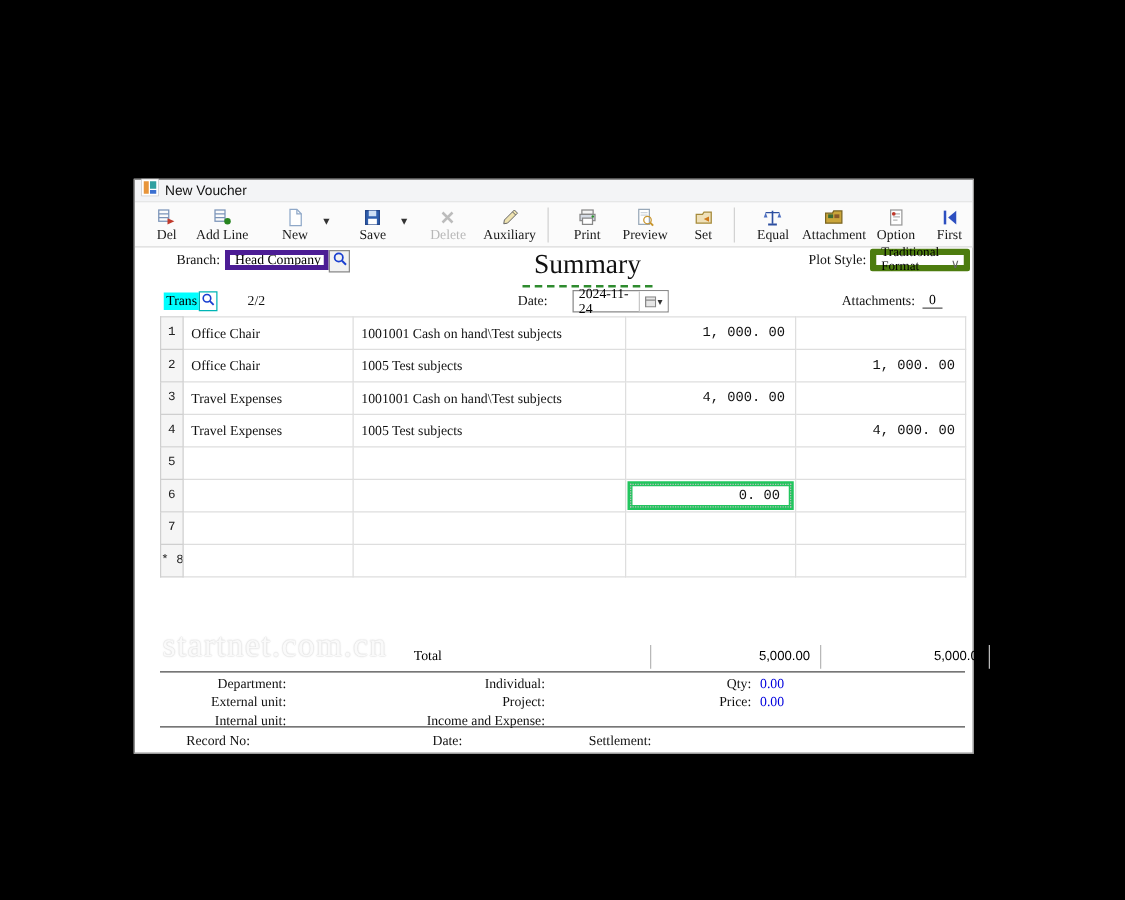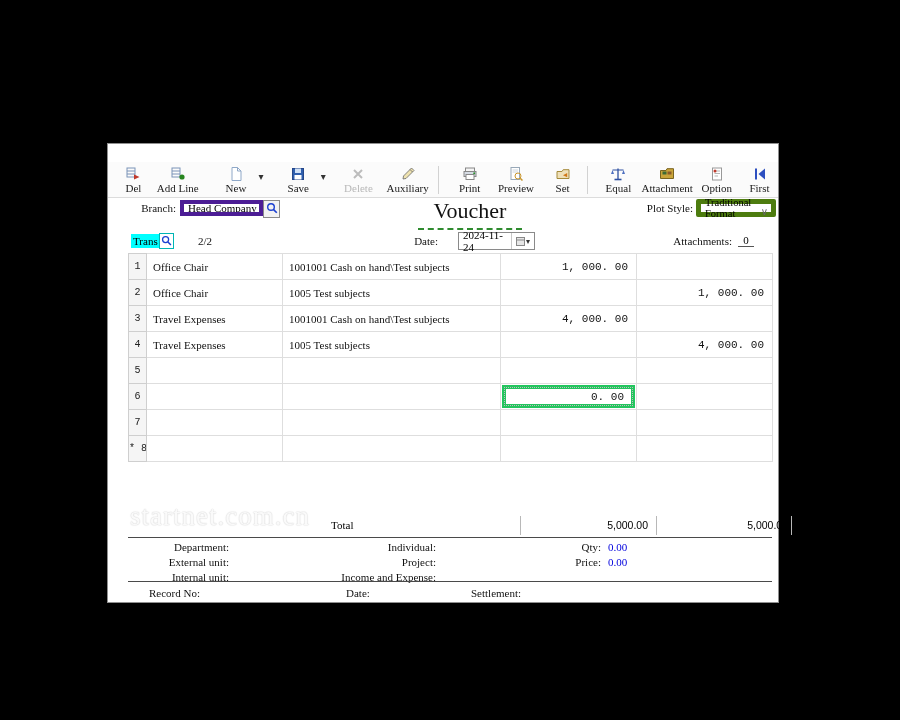--- a/index.html
+++ b/index.html
@@ -68,20 +68,29 @@
   .hline2{position:absolute;left:20px;top:437px;width:644px;border-top:1px solid #4a4a4a;}
   .blueval{position:absolute;font:11px "Liberation Serif",serif;color:#0000dd;}
   .flabel{position:absolute;font:11px "Liberation Serif",serif;color:#111;text-align:right;white-space:nowrap;}
   .flabel-l{position:absolute;font:11px "Liberation Serif",serif;color:#111;white-space:nowrap;}
 </style>
 </head>
 <body>
 
 <div class="window">
 
+  <div class="titlebar">
+    <span><svg width="14" height="14" viewBox="0 0 14 14">
+          <rect width="14" height="14" fill="#fff" stroke="#c0c0c0"></rect>
+          <rect x="2" y="2" width="4" height="10" fill="#e8953a"></rect>
+          <rect x="7" y="2" width="5" height="6" fill="#2fa0a0"></rect>
+          <rect x="7" y="9" width="5" height="3" fill="#3a6fd0"></rect>
+        </svg></span>
+    <span class="t-text">New Voucher</span>
+  </div>
 
   <div class="toolbar">
     <div class="tbtn" style="width:44px">
       <span class="tico">
           <svg width="16" height="16" viewBox="0 0 16 16">
             <rect x="2" y="2" width="8" height="9" fill="none" stroke="#7a93b8"></rect>
             <line x1="2" y1="5" x2="10" y2="5" stroke="#7a93b8"></line>
             <line x1="2" y1="8" x2="10" y2="8" stroke="#7a93b8"></line>
             <path d="M9 13.5l5.5-2.5-5.5-2.5z" fill="#c0392b"></path>
           </svg>
@@ -217,21 +226,21 @@
   </div>
 
   <span class="lbl" style="left:20px;top:58px;width:48px;text-align:right">Branch:</span>
   <input class="branch-input" value="Head Company" style="">
   <div class="sq-btn" style="left:155px;top:56px">
     <span><svg width="12" height="12" viewBox="0 0 12 12">
           <circle cx="5" cy="5" r="3.3" fill="none" stroke="#1a3fd0" stroke-width="1.4"></circle>
           <line x1="7.6" y1="7.6" x2="10.8" y2="10.8" stroke="#1a3fd0" stroke-width="1.6"></line>
         </svg></span>
   </div>
-  <div class="voucher-title">Voucher</div>
+  <div class="voucher-title">Summary</div>
   <div class="voucher-underline"></div>
   <span class="lbl" style="left:505px;top:58px;width:80px;text-align:right">Plot Style:</span>
   <div class="plot-select">
     <span>Traditional Format</span>
     <span class="chev">∨</span>
   </div>
 
   <span class="trans-chip">Trans</span>
   <div class="sq-btn" style="left:51px;top:89px;width:15px;height:16px;border-color:#00b5b5;background:#fff">
     <span><svg width="11" height="11" viewBox="0 0 12 12">

